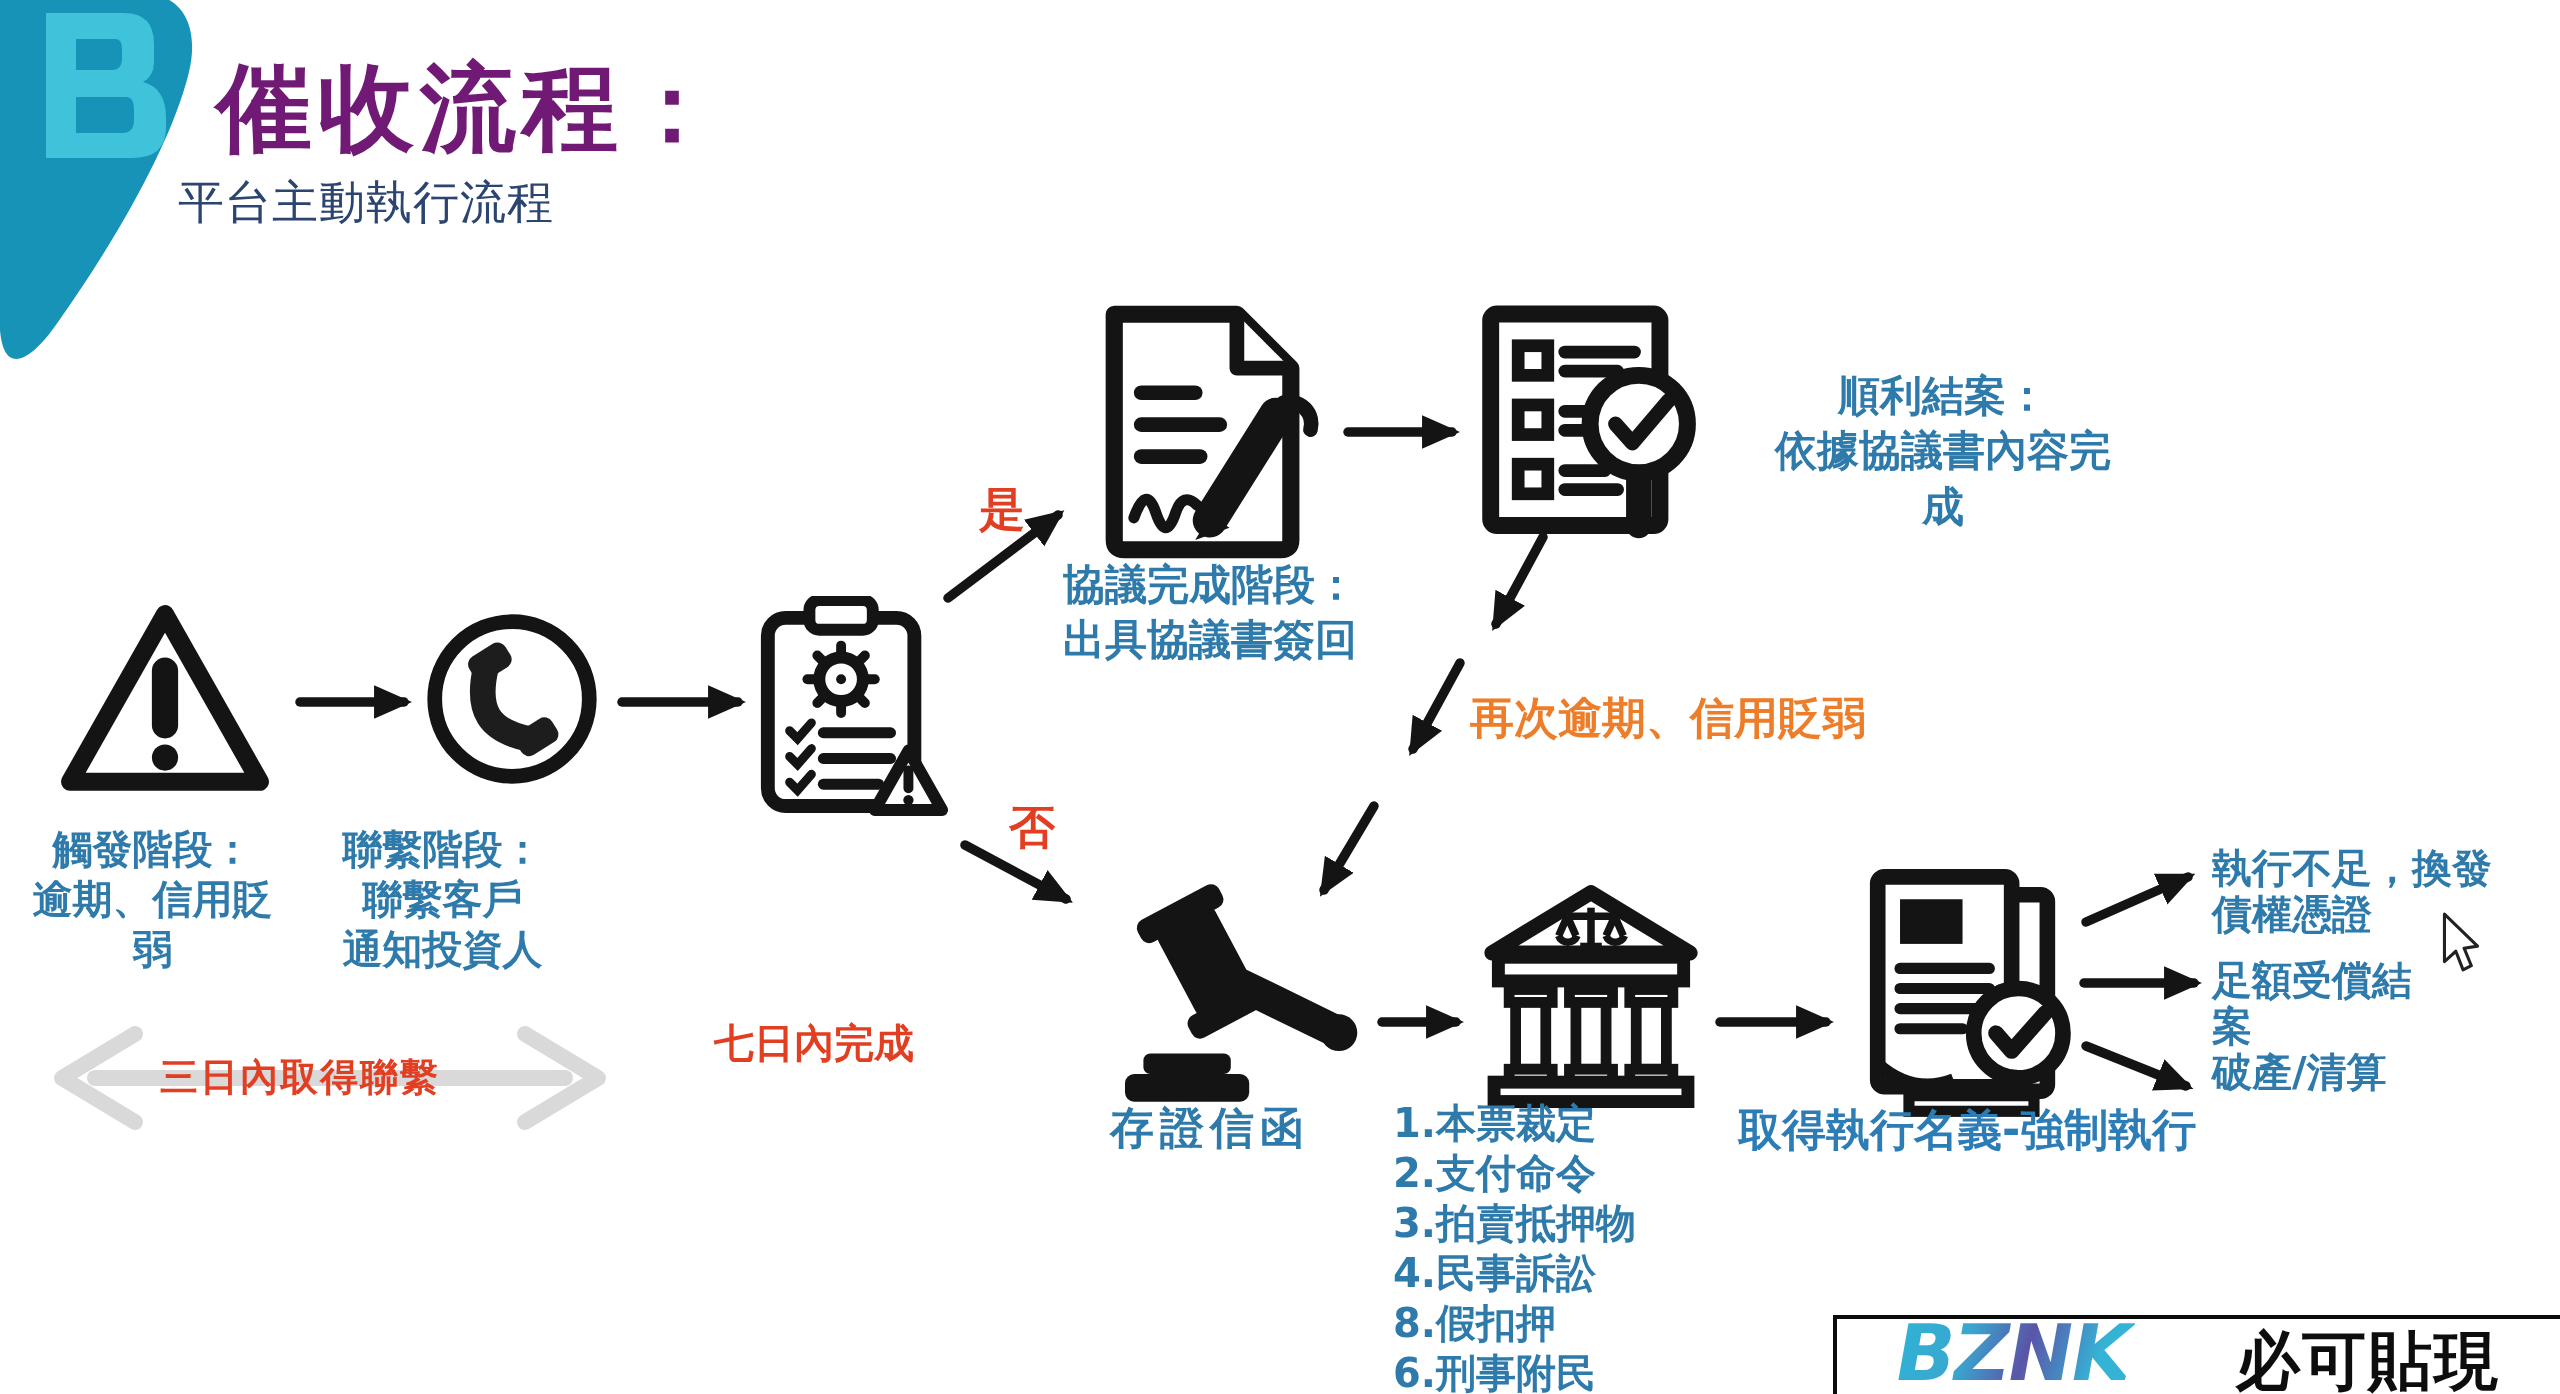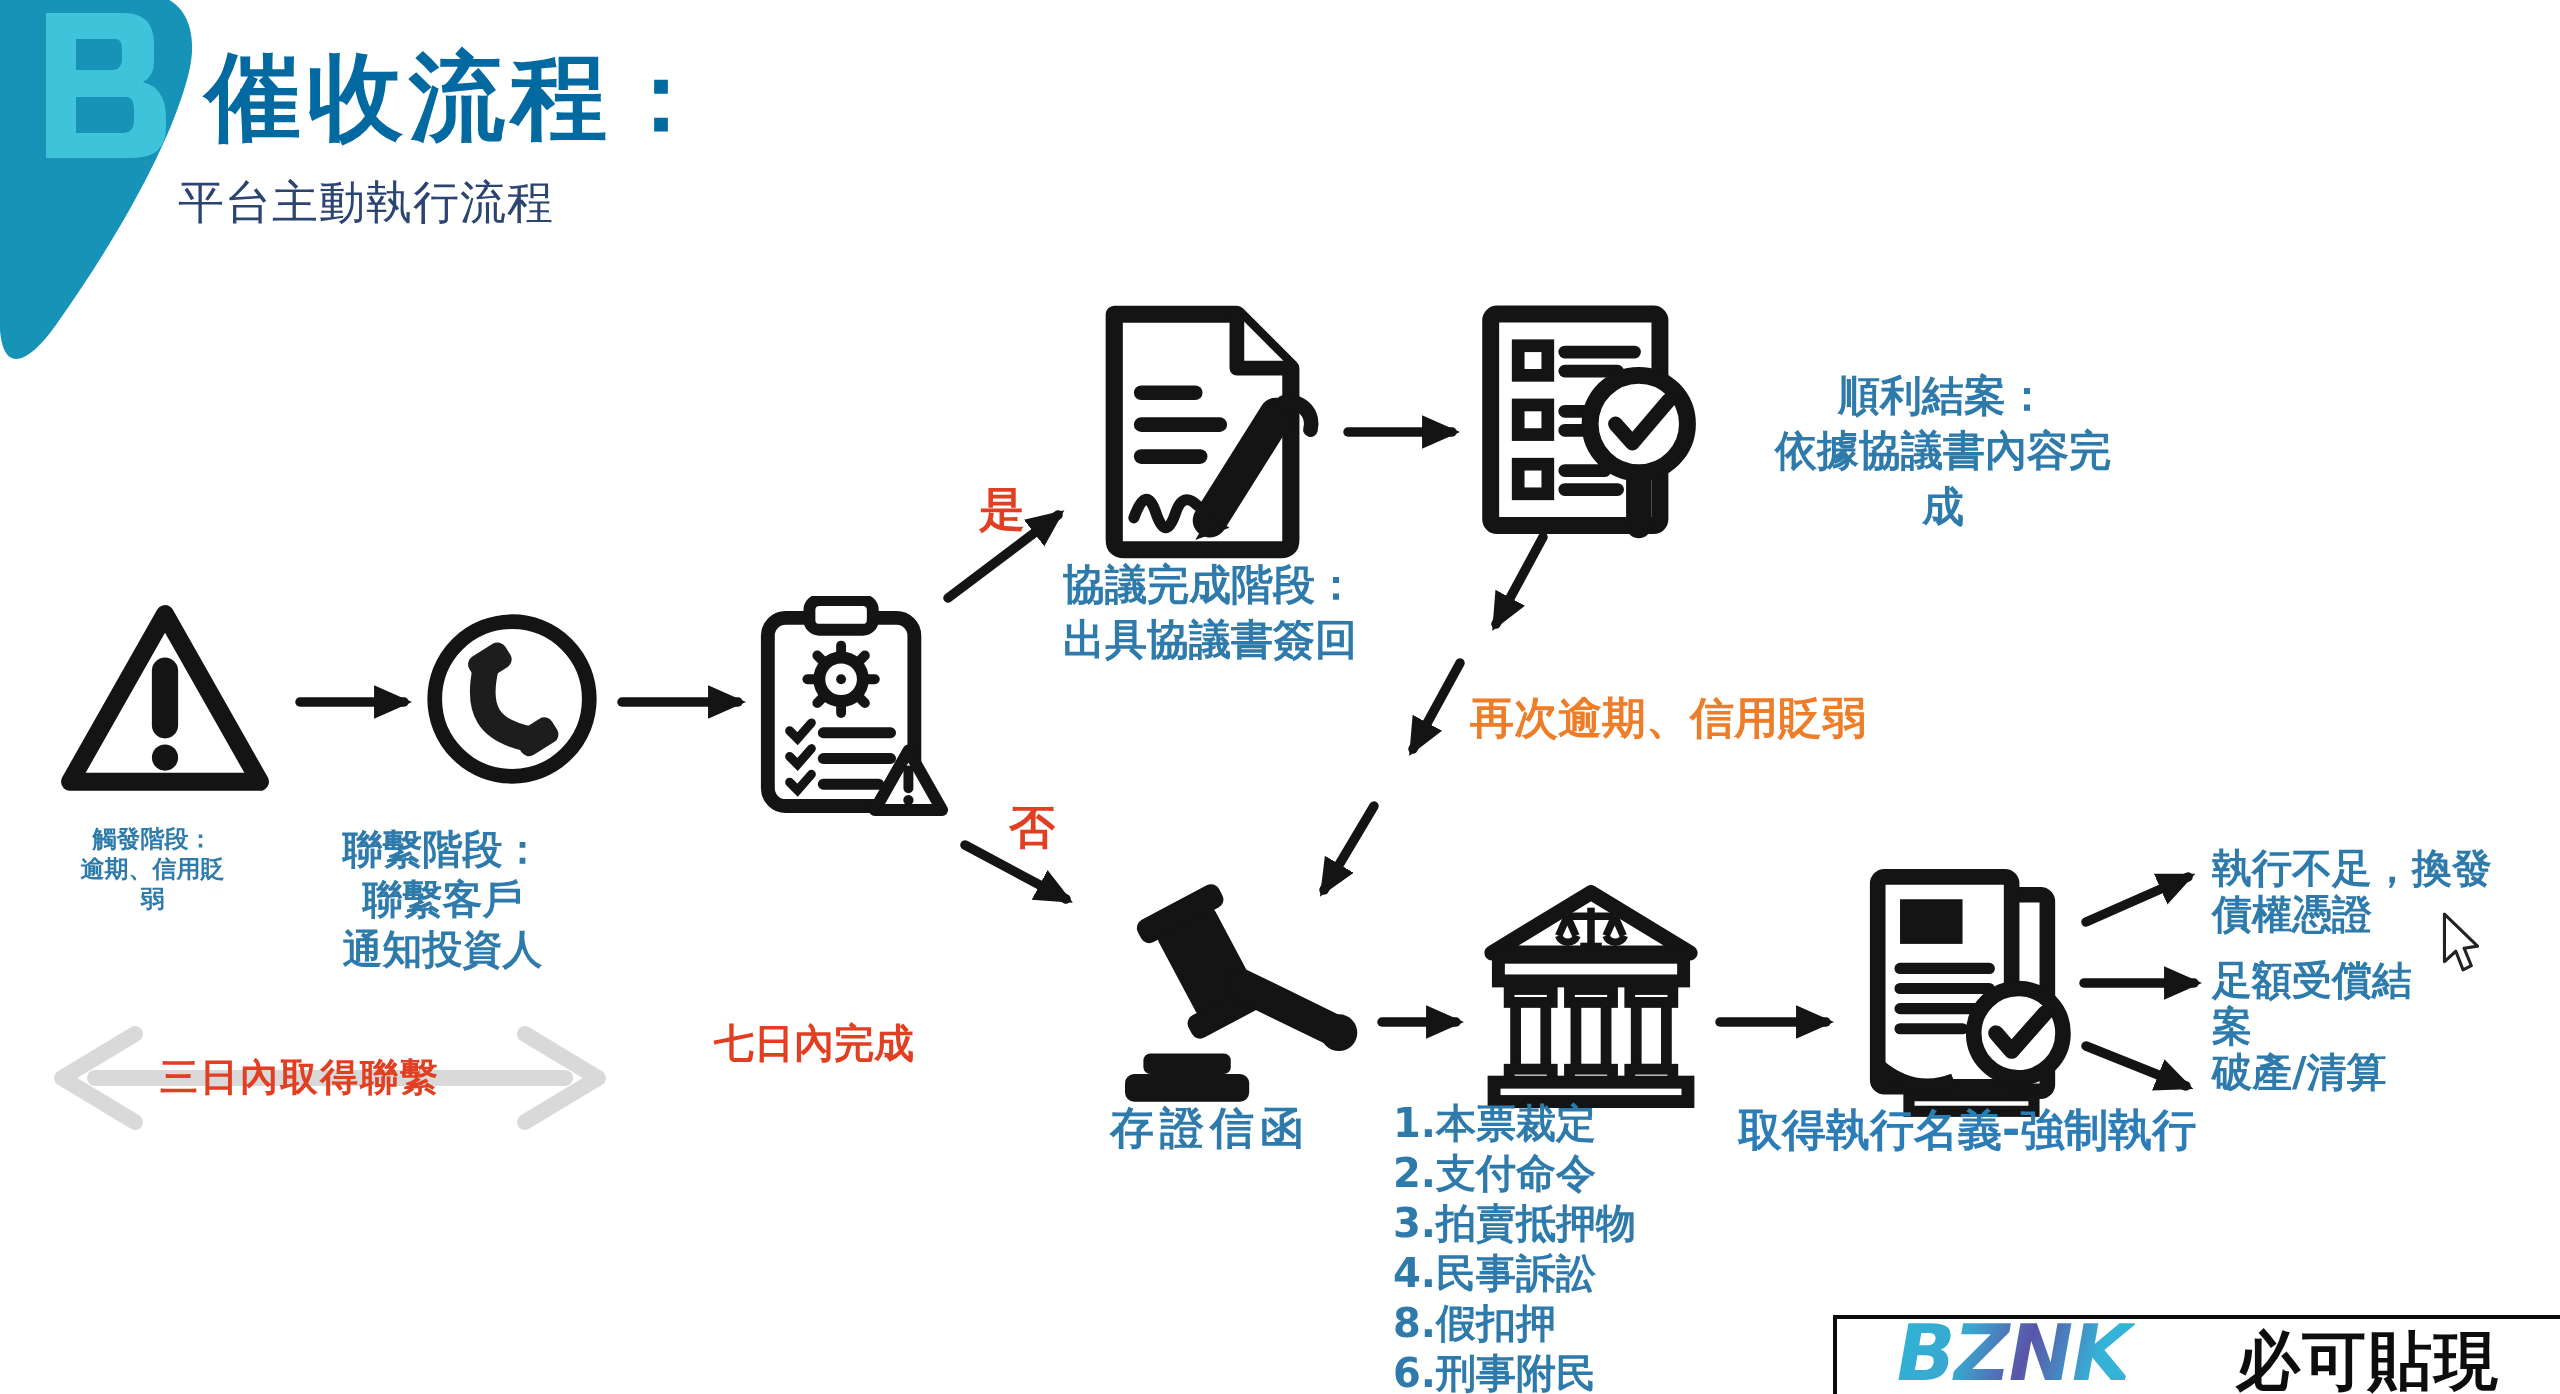--- a/index.html
+++ b/index.html
@@ -9,21 +9,21 @@
   }
   .abs{position:absolute;}
   .lbl{
     position:absolute;white-space:pre-line;text-align:center;
     font-weight:700;color:#2e7bab;line-height:1.25;
   }
   .red{color:#e23e22;}
   .orange{color:#ed7d28;}
   .title{
     position:absolute;left:205px;top:34px;font-size:96px;font-weight:700;
-    color:#0369a1;letter-spacing:6px;margin:0;
+    color:#701a75;letter-spacing:6px;margin:11px;
   }
   .subtitle{
     position:absolute;left:178px;top:172px;font-size:46px;font-weight:500;
     color:#2c4470;letter-spacing:1px;
   }
   .brand-box{
     position:absolute;left:1833px;top:1315px;width:760px;height:110px;
     border:4px solid #0b0b0b;background:transparent;
   }
   .brand-en{
@@ -223,21 +223,21 @@
         <path d="M22 63 H62"></path>
         <path d="M22 72 H50"></path>
     </g>
     <path d="M12 88 q16 14 34 7" fill="none" stroke="#141414" stroke-width="6"></path>
     <g>
       <circle cx="75" cy="74" r="20" fill="#fff" stroke="#141414" stroke-width="7"></circle>
       <path d="M65 74 l7 8 l15 -17" fill="none" stroke="#141414" stroke-width="7" stroke-linecap="round" stroke-linejoin="round"></path>
     </g>
   </svg>
 
-  <div class="lbl" style="left:25px;top:824px;width:255px;font-size:24px;">觸發階段：
+  <div class="lbl" style="left:25px;top:824px;width:255px;font-size:40px;">觸發階段：
 逾期、信用貶
 弱</div>
   <div class="lbl" style="left:325px;top:824px;width:235px;font-size:40px;">聯繫階段：
 聯繫客戶
 通知投資人</div>
   <div class="lbl" style="left:1688px;top:368px;width:510px;font-size:42px;line-height:1.32;">順利結案：
 依據協議書內容完
 成</div>
   <div class="lbl" style="left:1040px;top:558px;width:340px;font-size:42px;line-height:1.3;">協議完成階段：
 出具協議書簽回</div>

